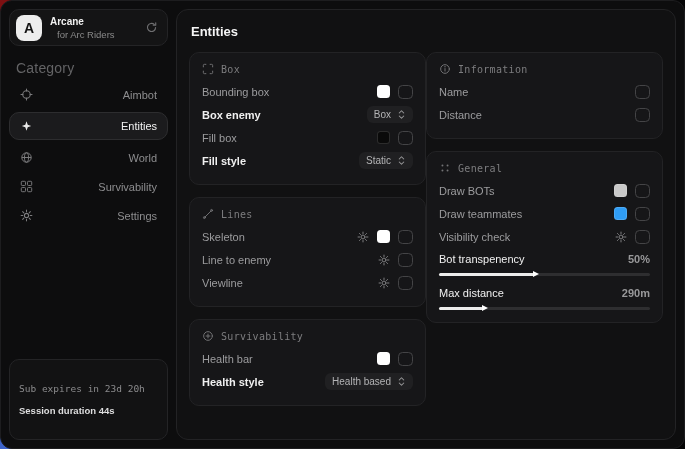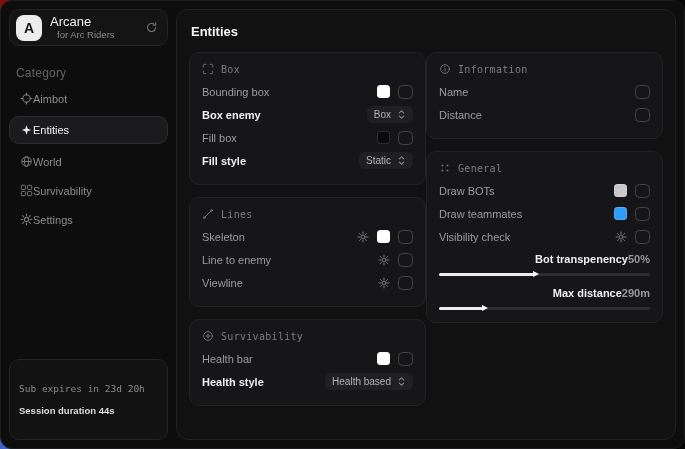--- a/index.html
+++ b/index.html
@@ -36,36 +36,37 @@
     padding:5px 9px 5px 6px;
     display:flex; align-items:center; gap:8px;
   }
   .logo {
     width:26px; height:26px; border-radius:8px;
     background:#ededed; color:#141414;
     font-weight:bold; font-size:14px;
     display:flex; align-items:center; justify-content:center;
     flex:none;
   }
-  .brand-name { font-size:13px; font-weight:normal; color:#f1f1f1; line-height:12px; }
+  .brand-name { font-size:10px; font-weight:bold; color:#f1f1f1; line-height:12px; }
   .brand-sub  { font-size:9.5px; color:#8a8a8a; line-height:11px; margin-top:1px;padding-left:7px; }
   .refresh-btn { margin-left:auto; color:#6f6f71; display:flex; cursor:pointer; }
 
   .category {
-    margin:20px 7px 4px;
-    font-size:12px; color:#636365; letter-spacing:.2px;
+    margin:14px 7px 4px;
+    font-size:14px; color:#636365; letter-spacing:.2px;
   }
   .nav { display:flex; flex-direction:column; }
   .nav-item {
     height:27px; margin:1px 0;
     padding:0 10px;
     border:1px solid transparent; border-radius:10px;
     display:flex; align-items:center; gap:0;
     color:#8d8d8f; font-size:11px;
     cursor:pointer;
+    justify-content:space-between;
   }
   .nav-item .nav-icon { display:flex; color:#7c7c7e; }
   .nav-item.active {
     background:#1b1b1d; border-color:#2d2d2f;
     color:#f3f3f3; height:28px; margin:3px 0;
   }
   .nav-item.active .nav-icon { color:#e8e8e8; }
 
   .sidebar-spacer { flex:1; }
   .footer-card {
@@ -127,21 +128,21 @@
   .select {
     display:flex; align-items:center; gap:6px;
     background:#202022; border-radius:6px;
     padding:3px 7px; cursor:pointer;
   }
   .select-value { font-size:10px; color:#b4b4b6; white-space:nowrap; }
   .select svg { color:#98989a; }
 
   .slider-group { margin-top:1px; margin-bottom:7px; }
   .slider-head { height:20px; display:flex; align-items:center; }
-  .slider-head .row-label { font-weight:bold; color:#f0f0f0;text-align:right; }
+  .slider-head .row-label { font-weight:normal; color:#f0f0f0; }
   .slider-value { font-size:11px; color:#98989a; font-weight:600; }
   .track {
     position:relative; height:3px; border-radius:2px;
     background:#2e2e30; margin-top:4px; cursor:pointer;
   }
   .fill {
     position:relative; height:3px; border-radius:2px;
     background:#ececec;
   }
   .thumb {

